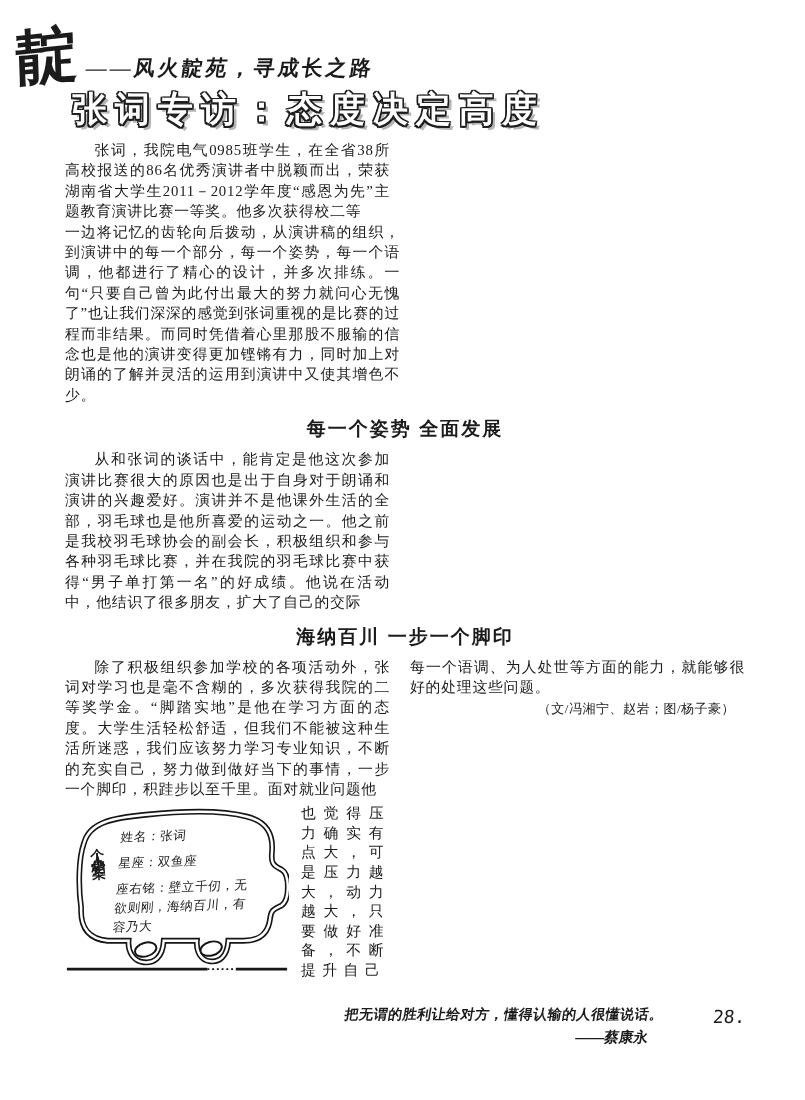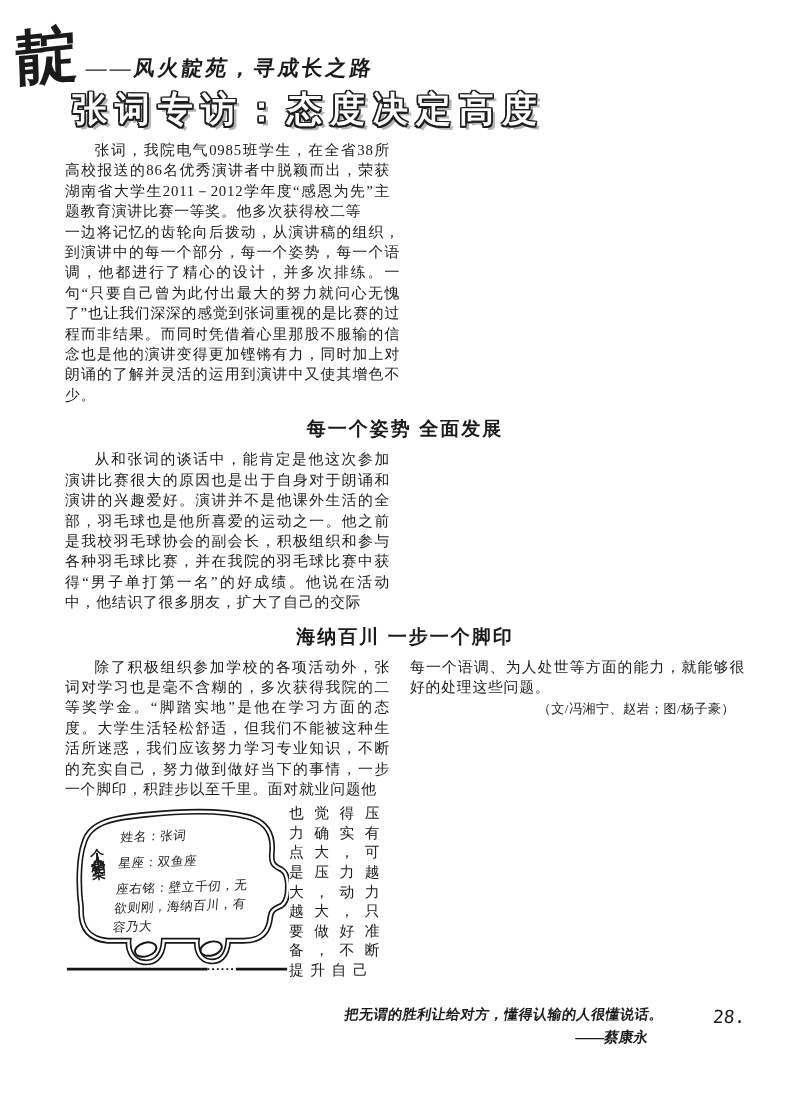--- a/index.html
+++ b/index.html
@@ -56,21 +56,21 @@
     font-family:"Liberation Sans","DejaVu Sans",sans-serif;
   }
   .card-lines {
     position:absolute; left:52px; top:22px; width:142px;
     transform:skewX(-7deg) rotate(-2deg);
     font-size:12.6px; line-height:1.5; letter-spacing:0.5px;
   }
   .card-lines div { margin-bottom:7px; }
   .card-lines div:last-child { margin-bottom:0; }
   .narrow-col {
-    width:97px; margin-left:0; font-size:14.8px; line-height:1.32;
+    width:97px; margin-left:12px; font-size:14.8px; line-height:1.32;
     letter-spacing:6.5px; text-align:justify;
   }
   
   .footer-quote-block { position:absolute; left:346px; top:1006px; width:336px; }
   .f-quote {
     font-size:14px; font-weight:bold; letter-spacing:0.5px;
     transform:skewX(-9deg); transform-origin:left top;
   }
   .f-author {
     margin-top:4px; text-align:right; padding-right:34px; font-size:14.5px;

